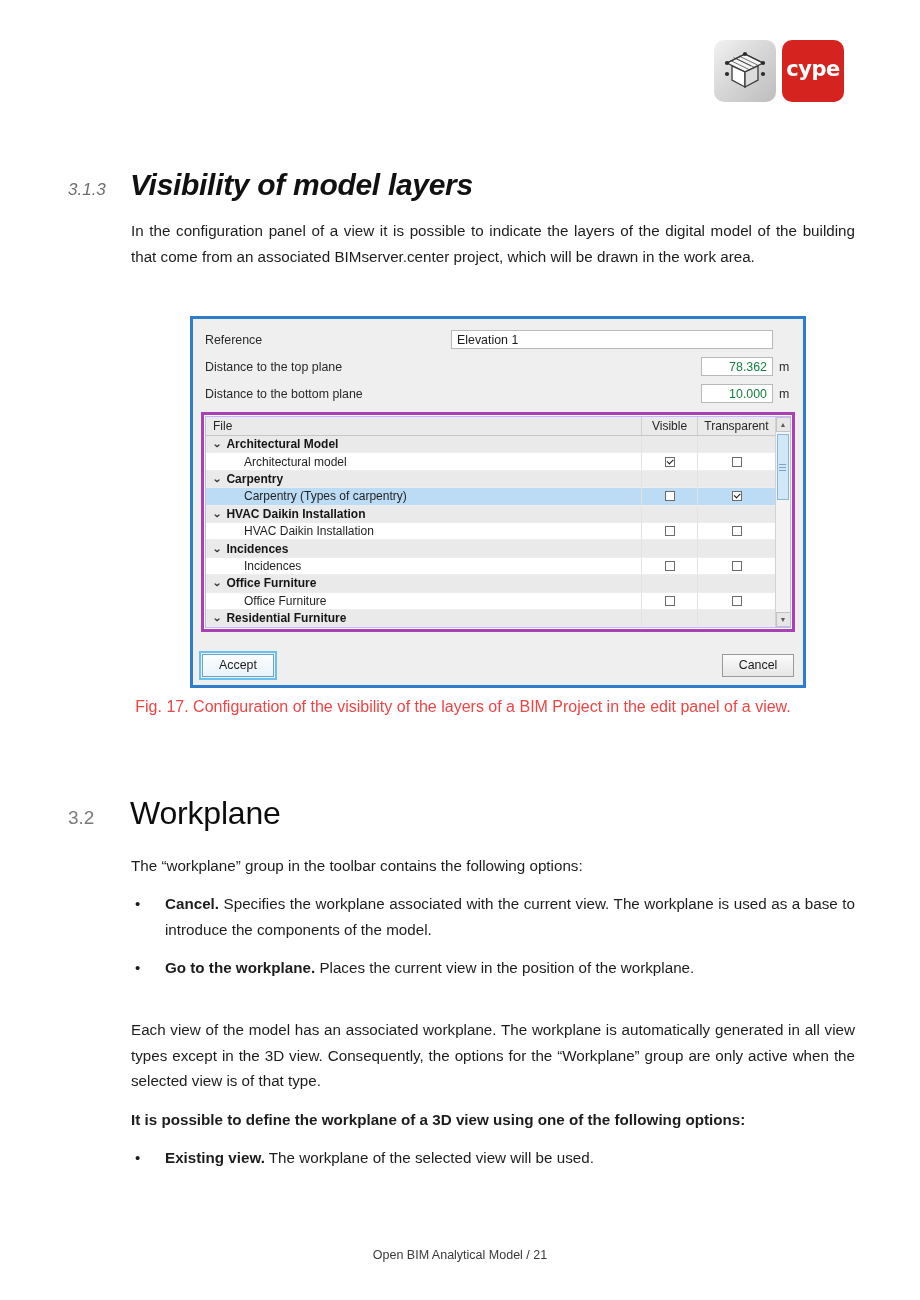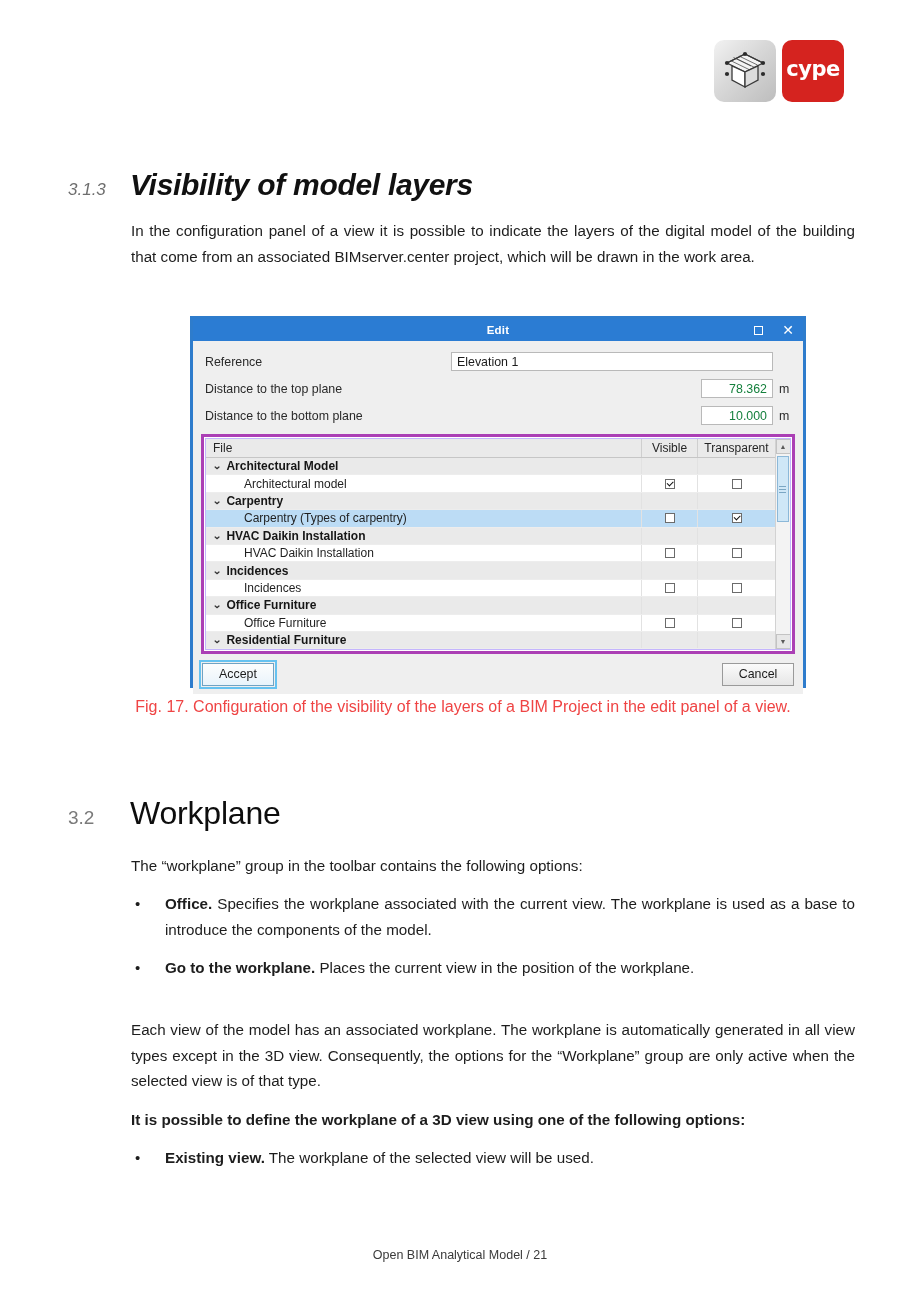--- a/index.html
+++ b/index.html
@@ -448,27 +448,20 @@
 
 <div class="h3" style="top:168px;">
   <span class="h3-num">3.1.3</span>
   <span class="h3-text">Visibility of model layers</span>
 </div>
 
 <div class="para" style="top:218px;">In the configuration panel of a view it is possible to indicate the layers of the digital model of the building that come from an associated BIMserver.center project, which will be drawn in the work area.</div>
 
 <div class="dialog">
 
-  <div class="titlebar">
-    <span class="titlebar-title">Edit</span>
-    <div class="tb-btn max">
-        <span></span>
-      </div>
-    <div class="tb-btn close">✕</div>
-  </div>
 
   <div class="dlg-body">
 
     <div class="field-row">
       <span class="field-label">Reference</span>
       <div class="text-input">Elevation 1</div>
       <span class="unit"></span>
     </div>
 
     <div class="field-row">
@@ -623,21 +616,21 @@
 <div class="figcaption">Fig. 17. Configuration of the visibility of the layers of a BIM Project in the edit panel of a view.</div>
 
 <div class="h2" style="top:795px;">
   <span class="h2-num">3.2</span>
   <span class="h2-text">Workplane</span>
 </div>
 
 <div class="para nojust" style="top:853px;">The “workplane” group in the toolbar contains the following options:</div>
 
 <div class="bullet" style="top:891px;">
-  <b>Office.</b><span> Specifies the workplane associated with the current view. The workplane is used as a base to introduce the components of the model.</span>
+  <b>Cancel.</b><span> Specifies the workplane associated with the current view. The workplane is used as a base to introduce the components of the model.</span>
 </div>
 
 <div class="bullet" style="top:955px;">
   <b>Go to the workplane.</b><span> Places the current view in the position of the workplane.</span>
 </div>
 
 <div class="para" style="top:1017px;">Each view of the model has an associated workplane. The workplane is automatically generated in all view types except in the 3D view. Consequently, the options for the “Workplane” group are only active when the selected view is of that type.</div>
 
 <div class="para nojust" style="top:1107px;font-weight:bold;">It is possible to define the workplane of a 3D view using one of the following options:</div>
 

